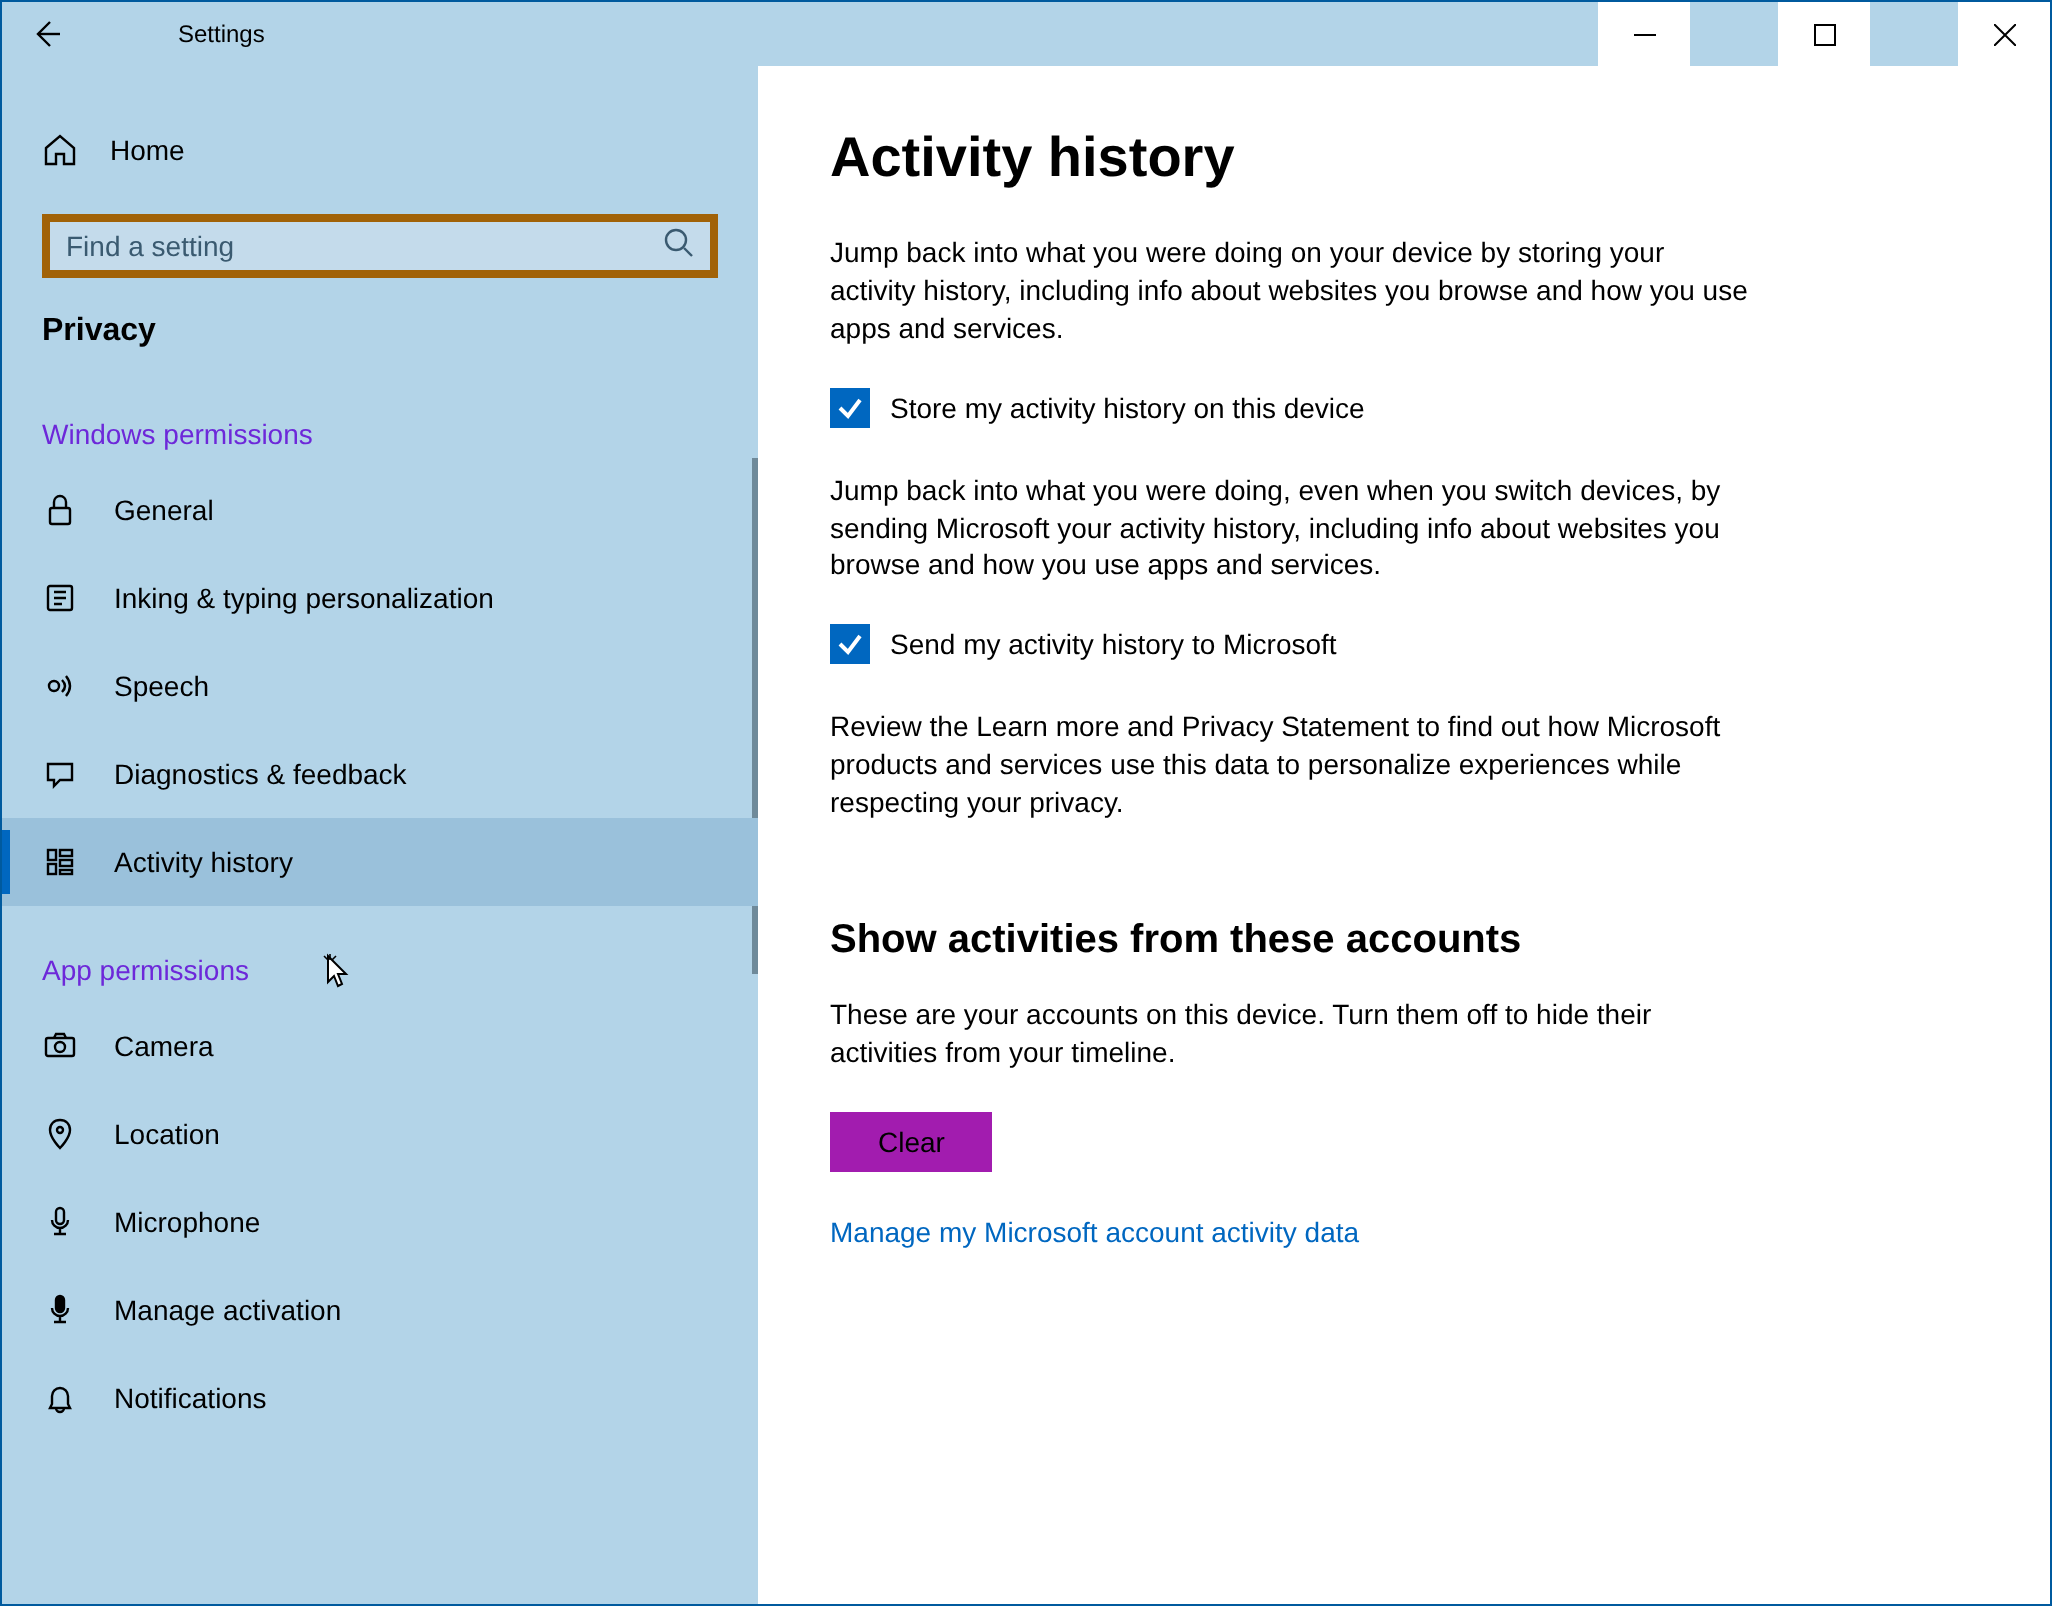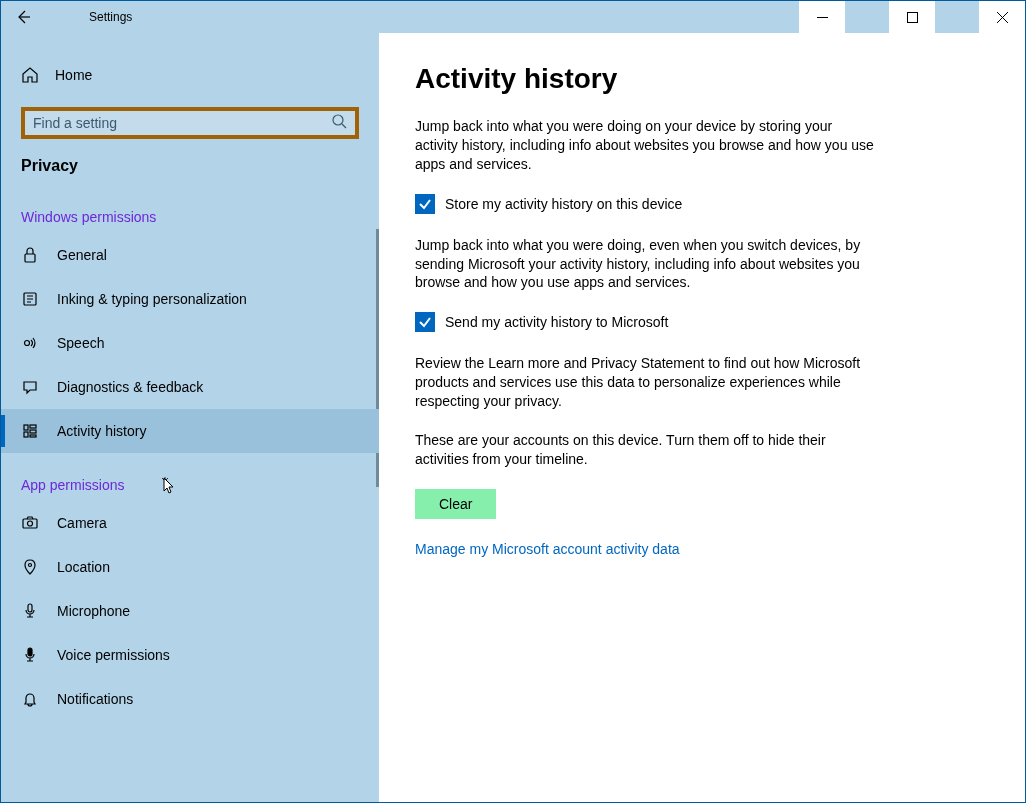--- a/index.html
+++ b/index.html
@@ -159,21 +159,21 @@
   font-size: 20px;
   font-weight: 600;
   margin-top: 48px;
   margin-bottom: 16px;
 }
 .subhead.small {
   margin-top: 26px;
 }
 .clear-btn {
   display: inline-block;
-  background: #86efac;
+  background: #a21caf;
   border: none;
   padding: 7px 24px;
   font-size: 14px;
   margin-bottom: 22px;
 }
 .link {
   color: #0067c0;
   font-size: 14px;
   text-align: center;
 }
@@ -325,21 +325,21 @@
       <span>Microphone</span>
     </div>
 
     <div class="nav-item">
       <span class="icon">
         <svg width="16" height="16" viewBox="0 0 16 16" fill="none" stroke="#000" stroke-width="1.2">
             <rect x="6" y="1" width="4" height="8" rx="2" fill="#000"></rect>
             <path d="M4 7a4 4 0 0 0 8 0M8 11v3M5 14h6"></path>
           </svg>
       </span>
-      <span>Voice permissions</span>
+      <span>Manage activation</span>
     </div>
 
     <div class="nav-item">
       <span class="icon">
         <svg width="16" height="16" viewBox="0 0 16 16" fill="none" stroke="#000" stroke-width="1.2">
             <path d="M4 11V7a4 4 0 0 1 8 0v4l1 2H3z"></path>
             <path d="M6 13a2 2 0 0 0 4 0"></path>
           </svg>
       </span>
       <span>Notifications</span>
@@ -365,20 +365,21 @@
       <span class="chkbox">
         <svg width="14" height="14" viewBox="0 0 14 14">
             <path d="M2 7 L6 11 L12 3" stroke="#fff" stroke-width="2" fill="none"></path>
           </svg>
       </span>
       <span>Send my activity history to Microsoft</span>
     </div>
 
     <p class="para">Review the Learn more and Privacy Statement to find out how Microsoft products and services use this data to personalize experiences while respecting your privacy.</p>
 
+    <h2 class="subhead">Show activities from these accounts</h2>
     <p class="para">These are your accounts on this device. Turn them off to hide their activities from your timeline.</p>
 
     <button class="clear-btn">Clear</button>
     <div><a class="link">Manage my Microsoft account activity data</a></div>
   </div>
 </div>
 
 <svg class="cursor" width="18" height="22" viewBox="0 0 18 22">
   <path d="M5 2 L5 15 L8 12 L10 17 L12 16 L10 11 L14 11 Z" fill="#fff" stroke="#000" stroke-width="1"></path>
   <path d="M6 1 L6 4 M3 2 L5 4 M9 2 L7 4" stroke="#000" stroke-width="0.8"></path>

